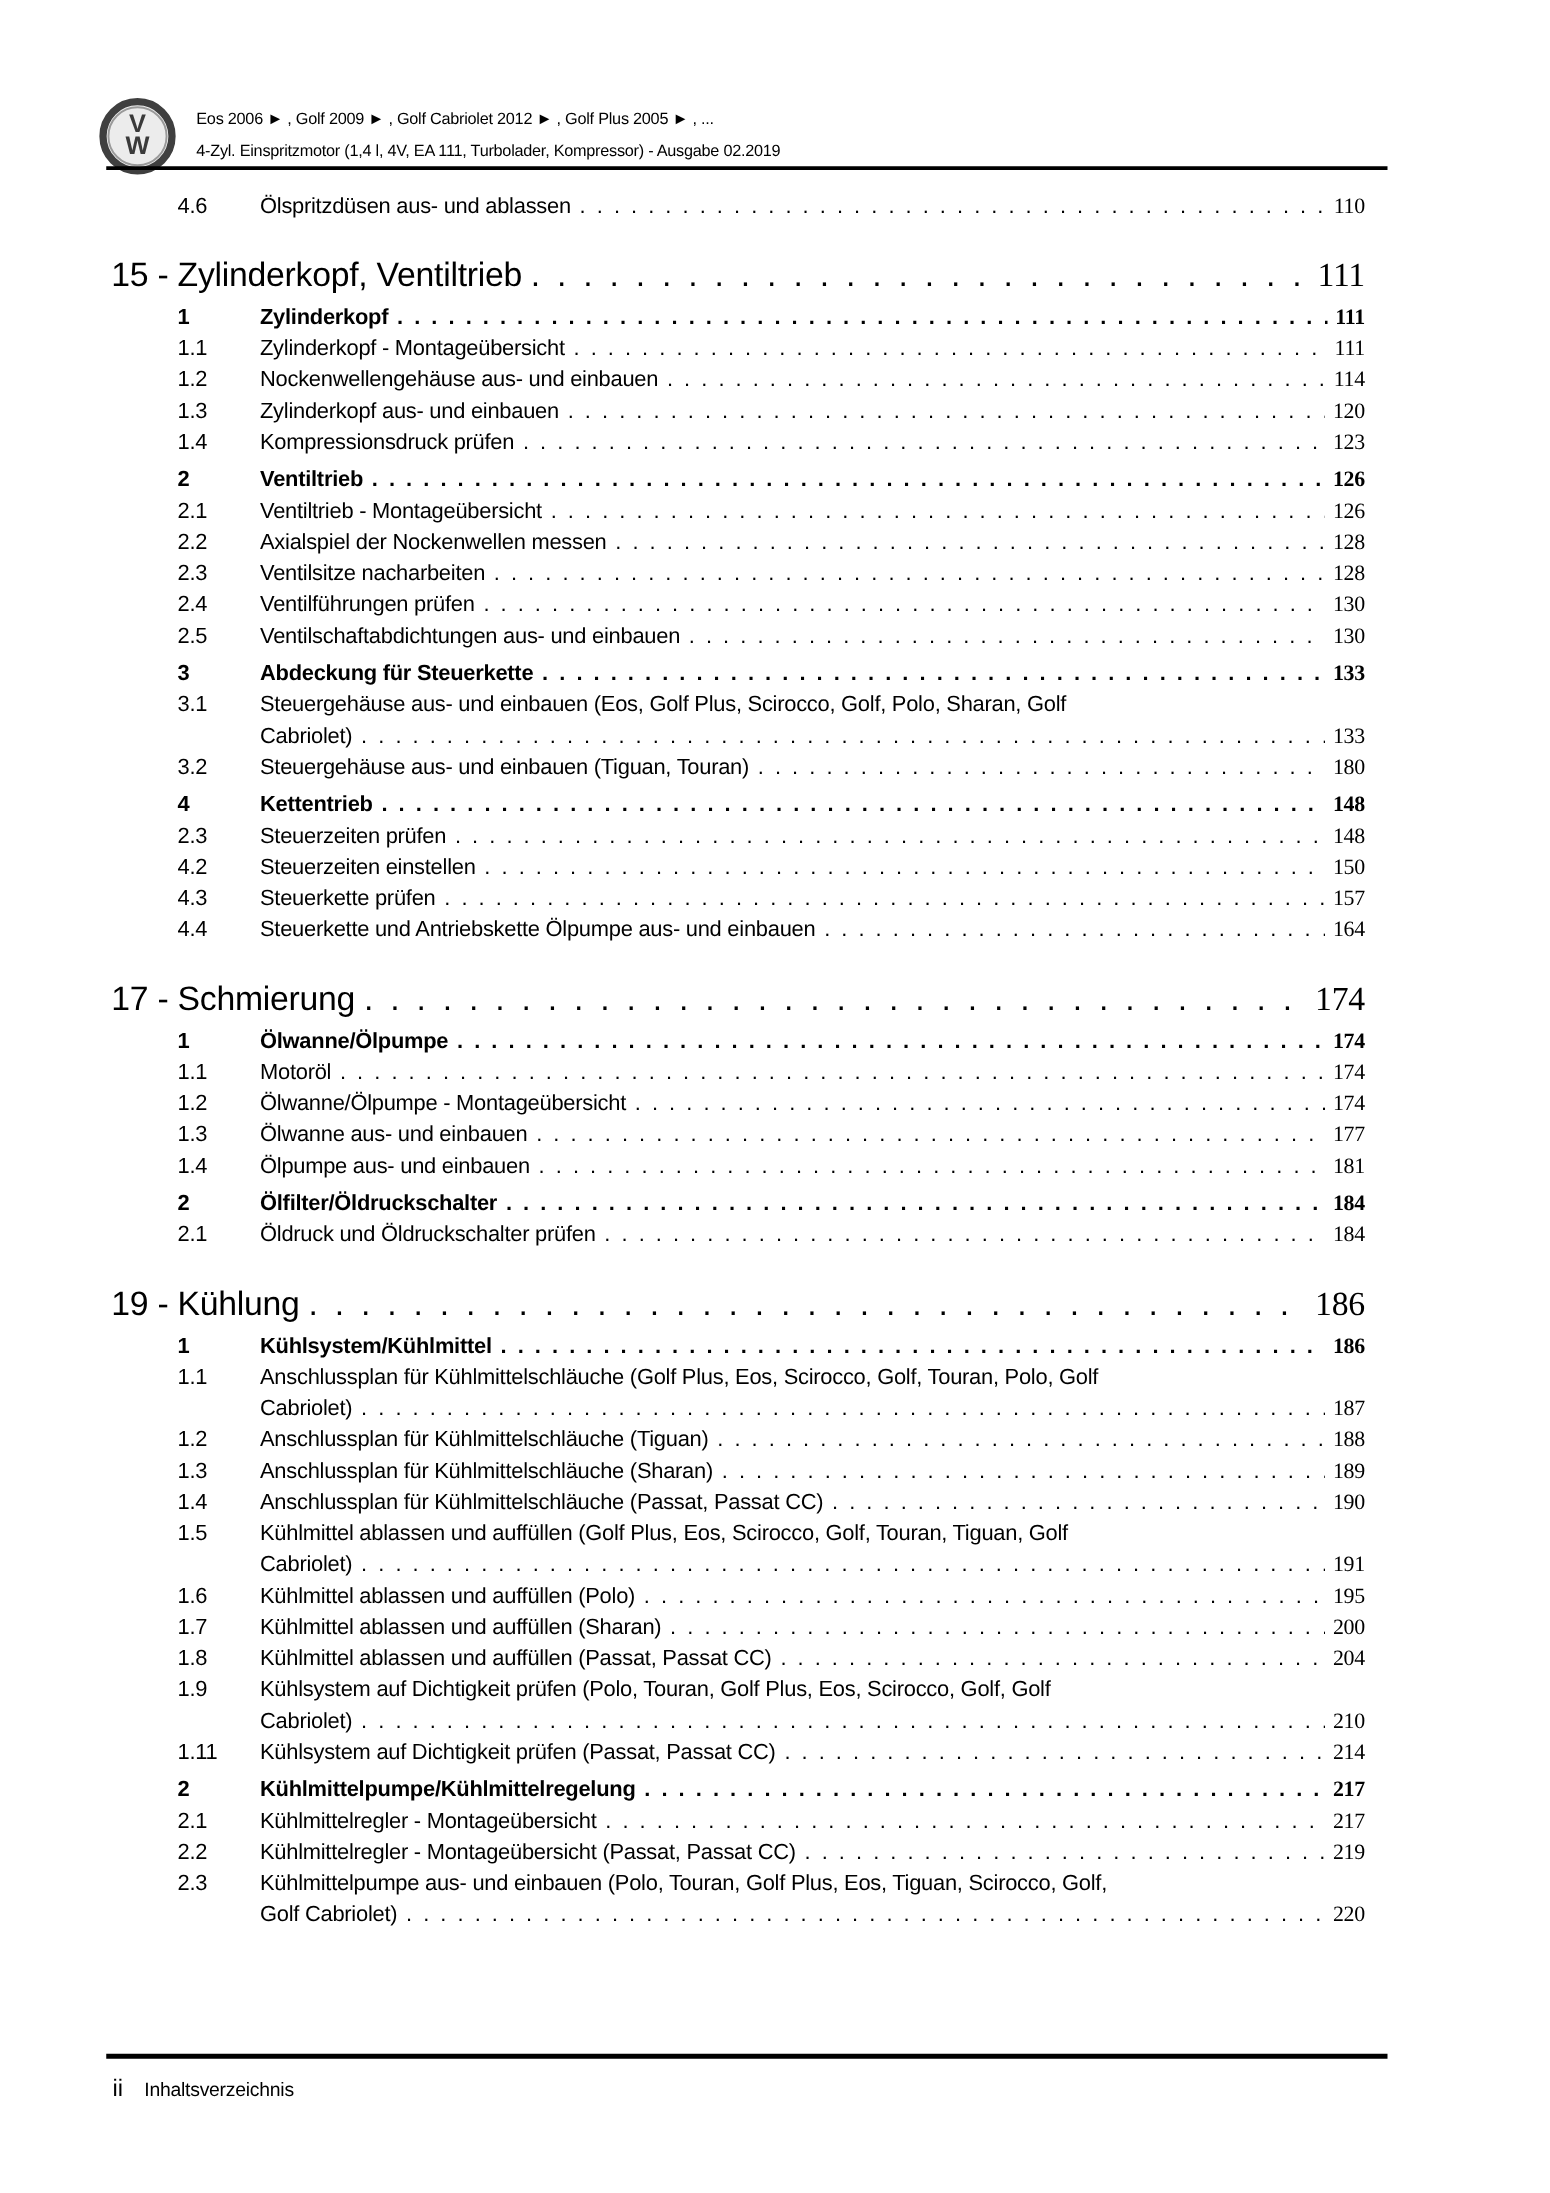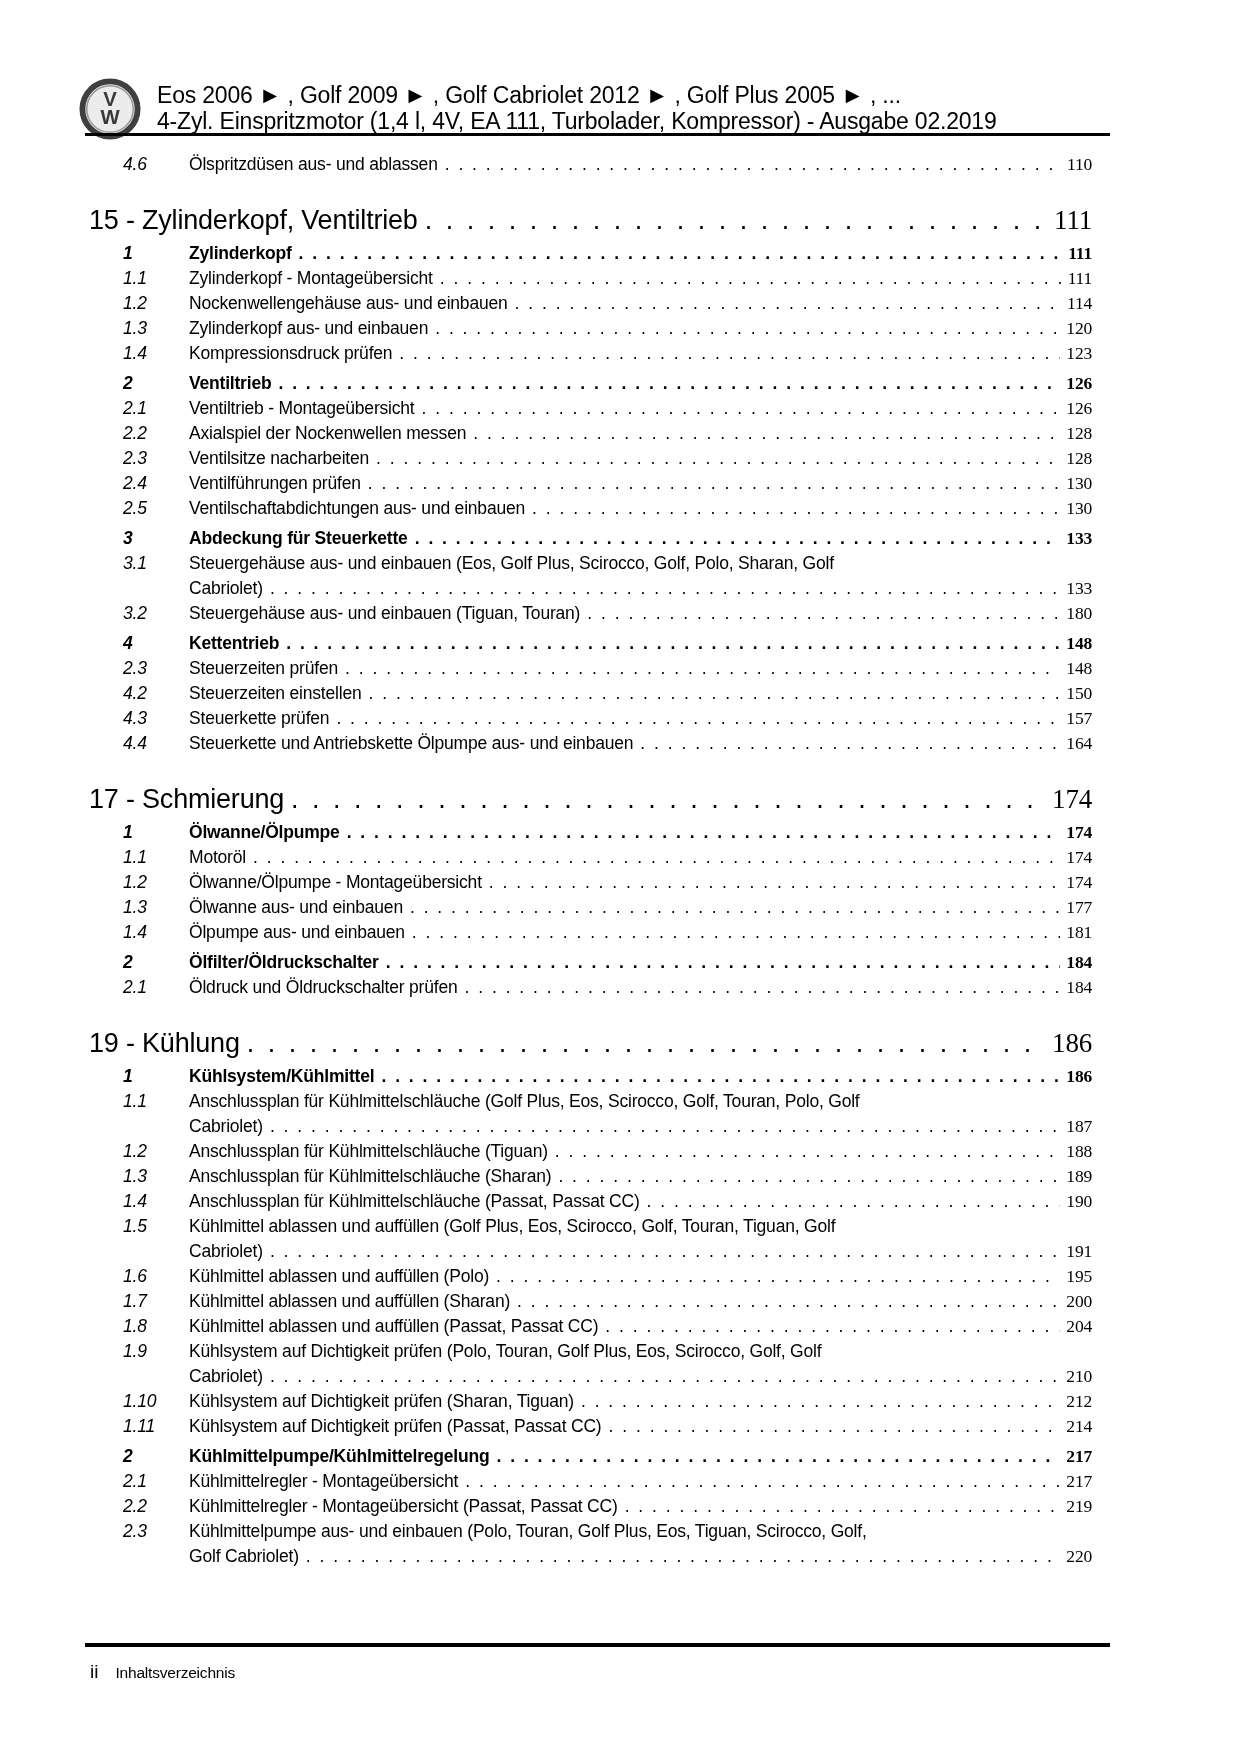--- a/index.html
+++ b/index.html
@@ -6,28 +6,28 @@
   body {
     width:1240px; height:1754px; background:#ffffff; color:#000;
     font-family:"Liberation Sans", sans-serif; position:relative; overflow:hidden;
   }
   .page { position:absolute; inset:0; }
 
   
   .logo { position:absolute; left:78px; top:78px; width:64px; height:62px; }
   .header-text {
     position:absolute; left:157px; top:82px; width:940px;
-    font-size:23px; line-height:26px; letter-spacing:-0.2px; white-space:nowrap;
+    font-size:13px; line-height:26px; letter-spacing:-0.2px; white-space:nowrap;
   }
   .header-rule { position:absolute; left:85px; top:133px; width:1025px; height:3px; background:#000; }
 
   
   .toc { position:absolute; left:89px; top:152px; width:1003px; font-size:17.5px; letter-spacing:-0.2px; }
   .row .line { display:flex; align-items:baseline; line-height:25px; }
-  .num   { flex:0 0 66px; margin-left:34px;font-style:italic; }
+  .num   { flex:0 0 66px; margin-left:53px; }
   .titl  { white-space:nowrap; flex-shrink:0; }
   .dots  { flex:1 1 auto; min-width:0; overflow:hidden; white-space:nowrap;
            margin:0 4px 0 7px; letter-spacing:2px; }
   .dots::after { content:". . . . . . . . . . . . . . . . . . . . . . . . . . . . . . . . . . . . . . . . . . . . . . . . . . . . . . . . . . . . . . . . . . . . . . . . . . . . . . . . . . . . . . . . . . . . . . . . . . . . . . . . . . . . . . . . . . . . . . . . . . . . . . . . . . . . . . . . . . . . . . . . . . . . . . . ."; }
   .pg    { flex:0 0 auto; margin-left:2px;font-family:Liberation Serif, serif; }
 
   .row.section .line { font-weight:bold; }
   .row.section { margin-top:5px; }
   .row.chapter { font-size:27px; margin-top:28px; margin-bottom:5px; }
   .row.chapter .line { line-height:31px; }
@@ -468,29 +468,20 @@
 
       </div>
       <div class="line l2">
         <span class="num"></span>
         <span class="titl">Cabriolet)</span>
         <span class="dots"></span>
         <span class="pg">210</span>
       </div>
     </div>
 
-    <div class="row sub">
-      <div class="line l1">
-        <span class="num">1.10</span>
-        <span class="titl">Kühlsystem auf Dichtigkeit prüfen (Sharan, Tiguan)</span>
-        <span class="dots"></span>
-        <span class="pg">212</span>
-      </div>
-
-    </div>
 
     <div class="row sub">
       <div class="line l1">
         <span class="num">1.11</span>
         <span class="titl">Kühlsystem auf Dichtigkeit prüfen (Passat, Passat CC)</span>
         <span class="dots"></span>
         <span class="pg">214</span>
       </div>
 
     </div>

